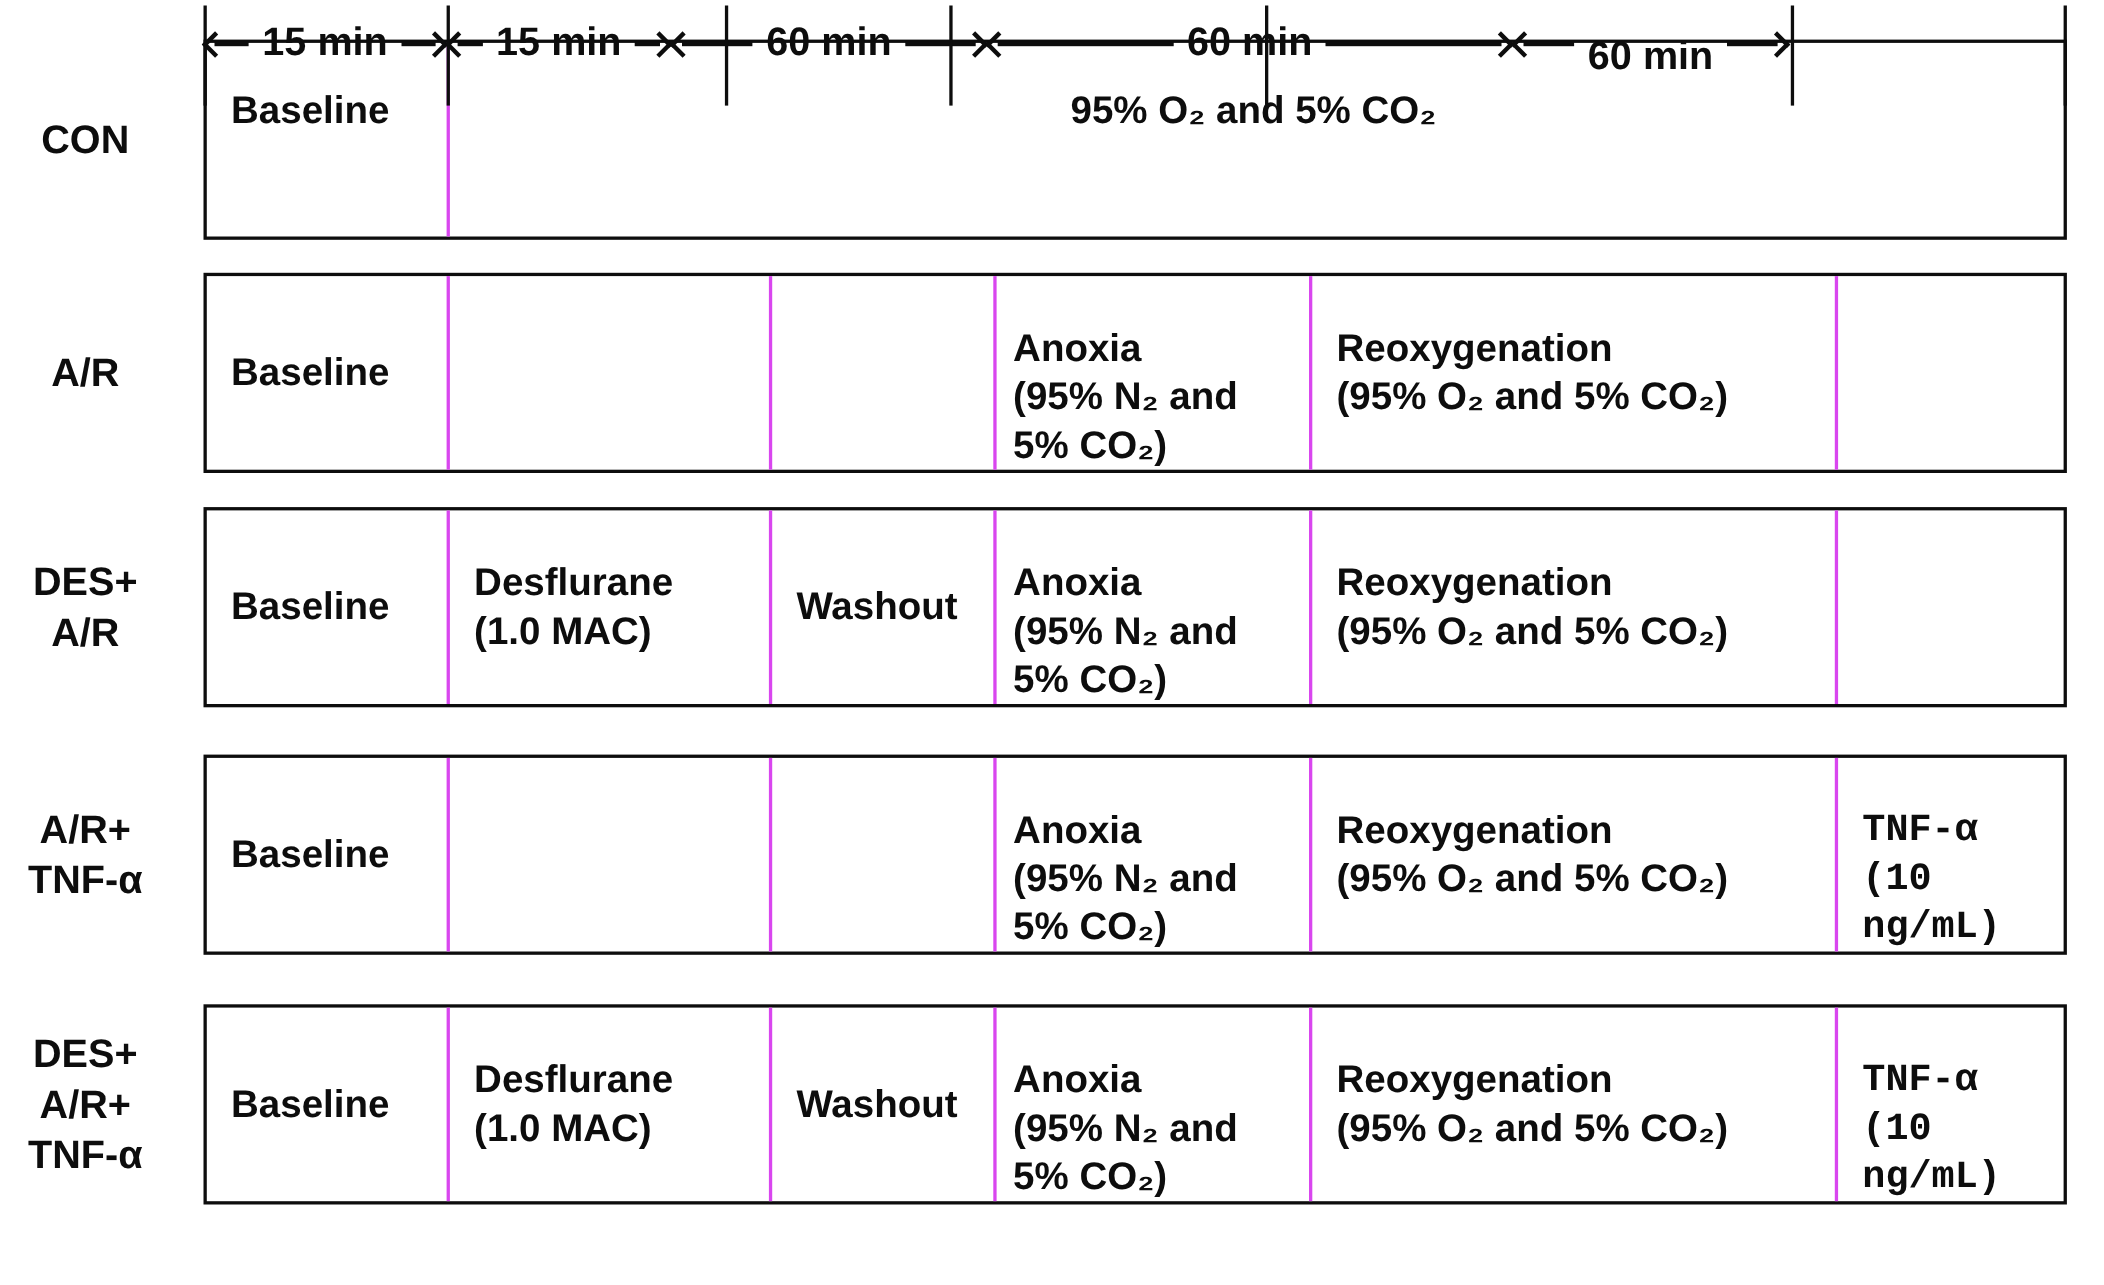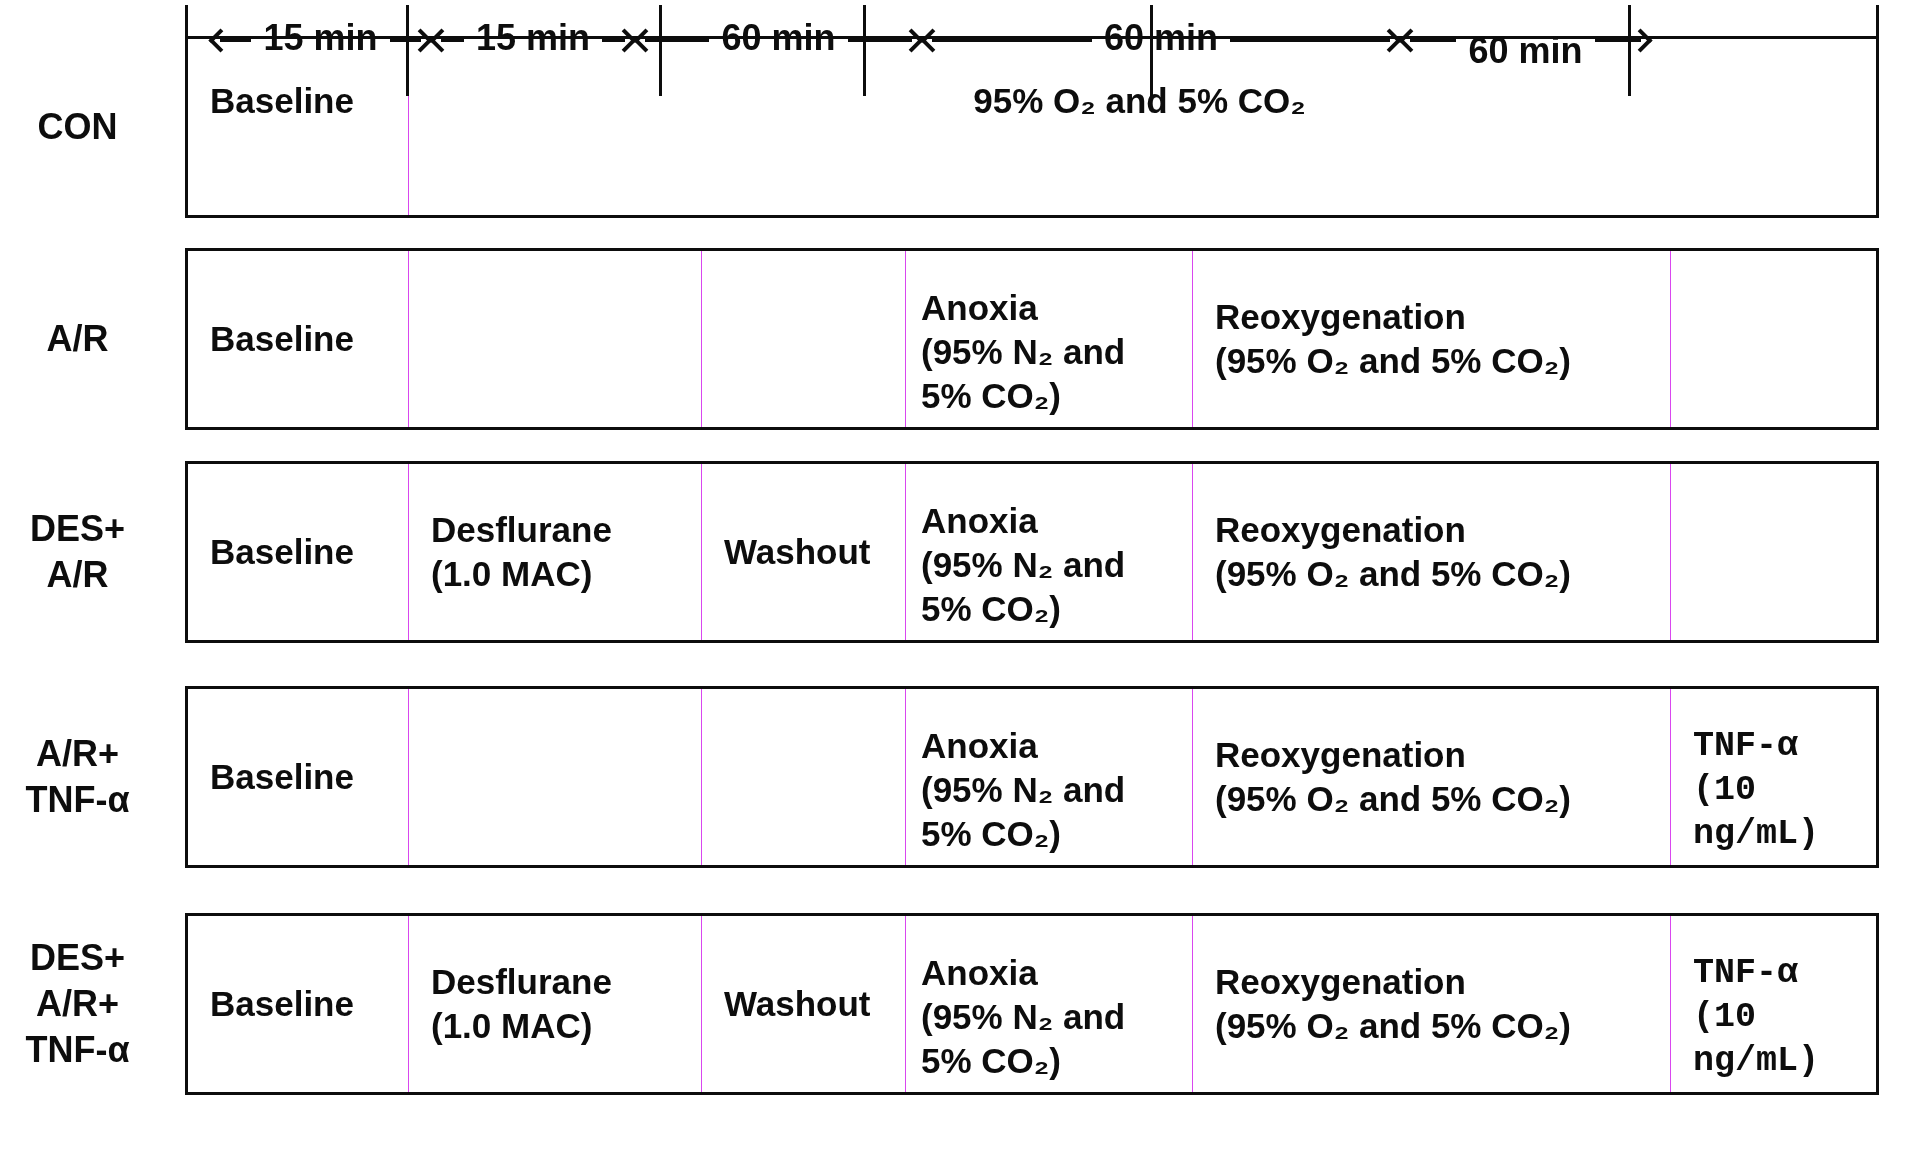--- a/index.html
+++ b/index.html
@@ -8,21 +8,21 @@
     width:1913px;height:1168px;
     background:#ffffff;
     color:#0d0d0d;
     font-family:"Liberation Sans","DejaVu Sans",sans-serif;
     font-weight:bold;
     overflow:hidden;
   }
 
   
   .axis{position:absolute;left:185px;top:0;width:1694px;height:96px;}
-  .segments{display:flex;height:80px;margin-left:25px;}
+  .segments{display:flex;height:80px;}
   .seg{display:flex;align-items:center;height:80px;box-sizing:border-box;}
   .s1{width:221px}.s2{width:253px}.s3{width:204px}
   .s4{width:287px}.s5{width:478px}.s6{width:251px}
   .aline{flex:1;height:4px;background:#0d0d0d;min-width:4px;}
   .alabel{
     white-space:nowrap;padding:0 12px;font-size:36px;line-height:1;
     transform:translateY(-2px);
   }
   .alabel.low{transform:translateY(11px);}
   .chev{
@@ -42,30 +42,30 @@
     width:185px;box-sizing:border-box;padding-right:30px;
     display:flex;flex-direction:column;justify-content:center;align-items:center;
     text-align:center;font-size:36px;line-height:46px;
   }
   .rtable{
     width:1694px;height:182px;box-sizing:border-box;
     border:3px solid #0d0d0d;background:#ffffff;
     display:flex;
   }
   .cell{
-    box-sizing:border-box;border-right:1px solid #d946ef;
+    box-sizing:border-box;border-right:3px solid #d946ef;
     display:flex;align-items:center;
     padding-left:22px;padding-right:6px;
     font-size:35px;line-height:44px;
   }
   .c1{width:221px}.c2{width:293px}.c3{width:204px}
   .c4{width:287px}.c5{width:478px}
   .c6{flex:1;border-right:none;font-family:Liberation Mono, monospace;}
   .cmerged{flex:1;border-right:none;justify-content:center;padding-left:0;border-radius:12px;}
-  .cell.top{align-items:center;padding-top:25px;}
+  .cell.top{align-items:flex-end;padding-top:25px;}
   .cell.anx{padding-left:15px;}
   .upshift{transform:translateY(-26px);}
 </style>
 </head>
 <body>
 
 <div class="canvas">
 
   <div class="axis">
     <div class="segments">

